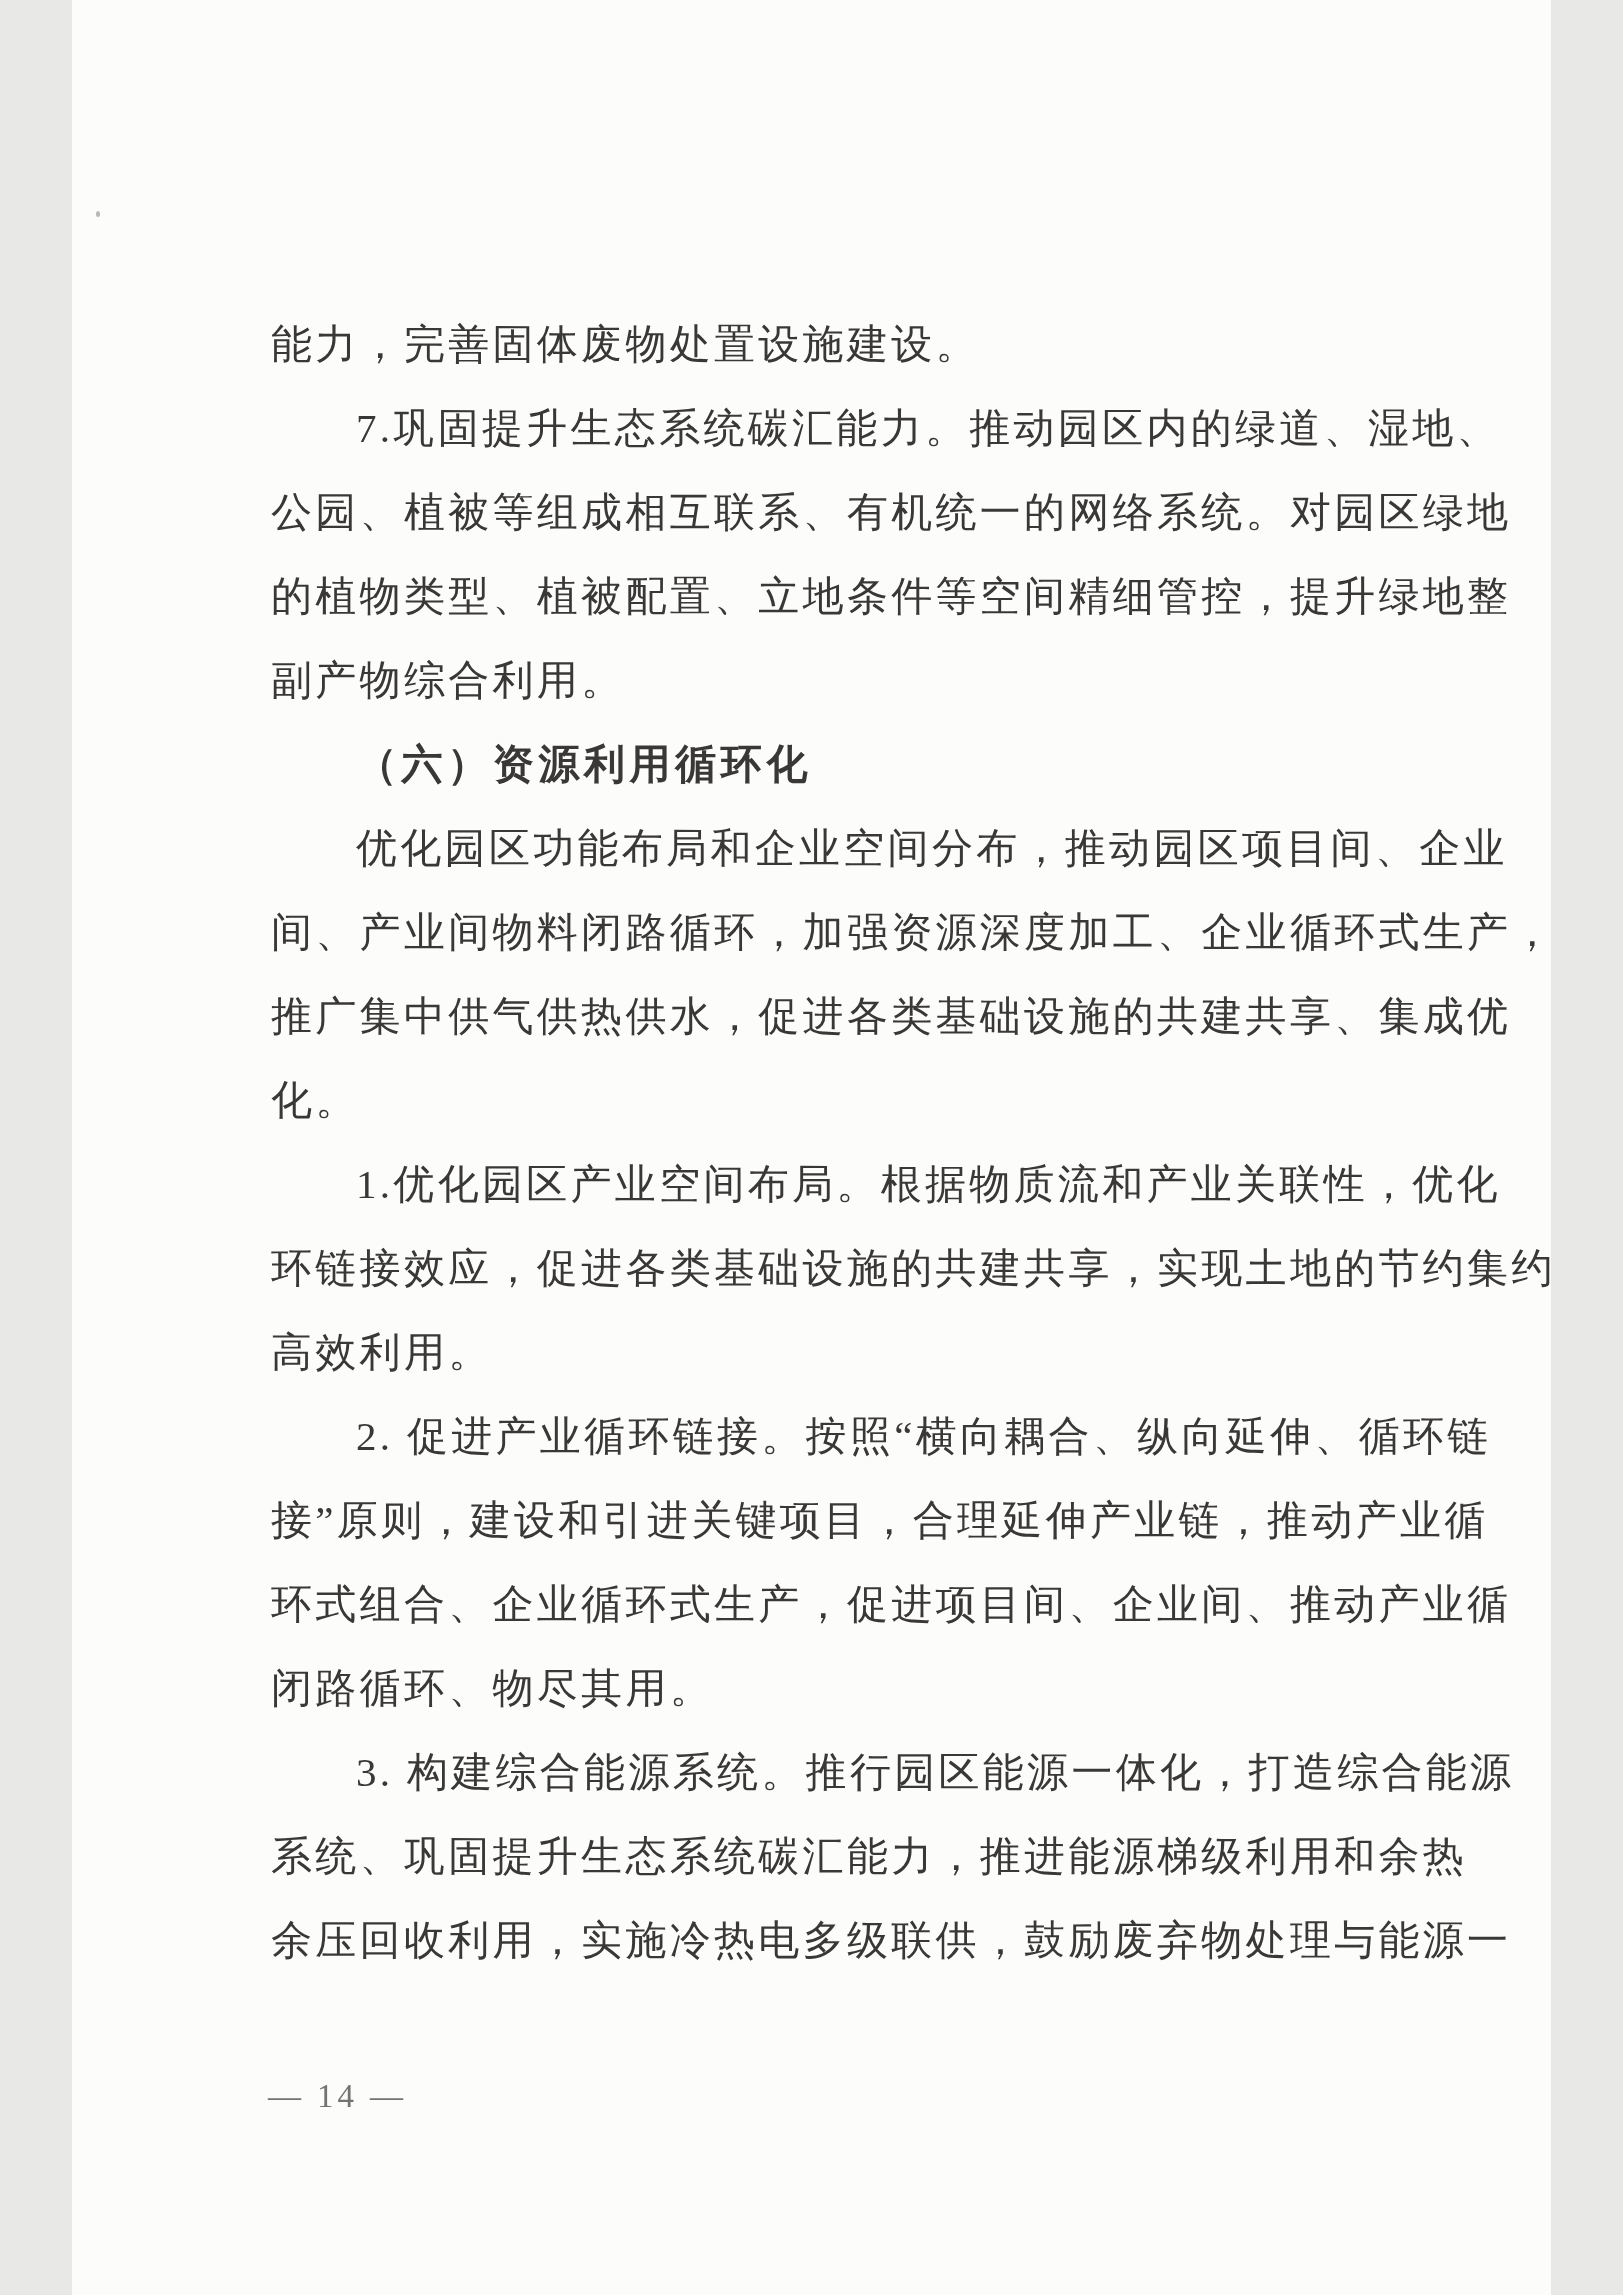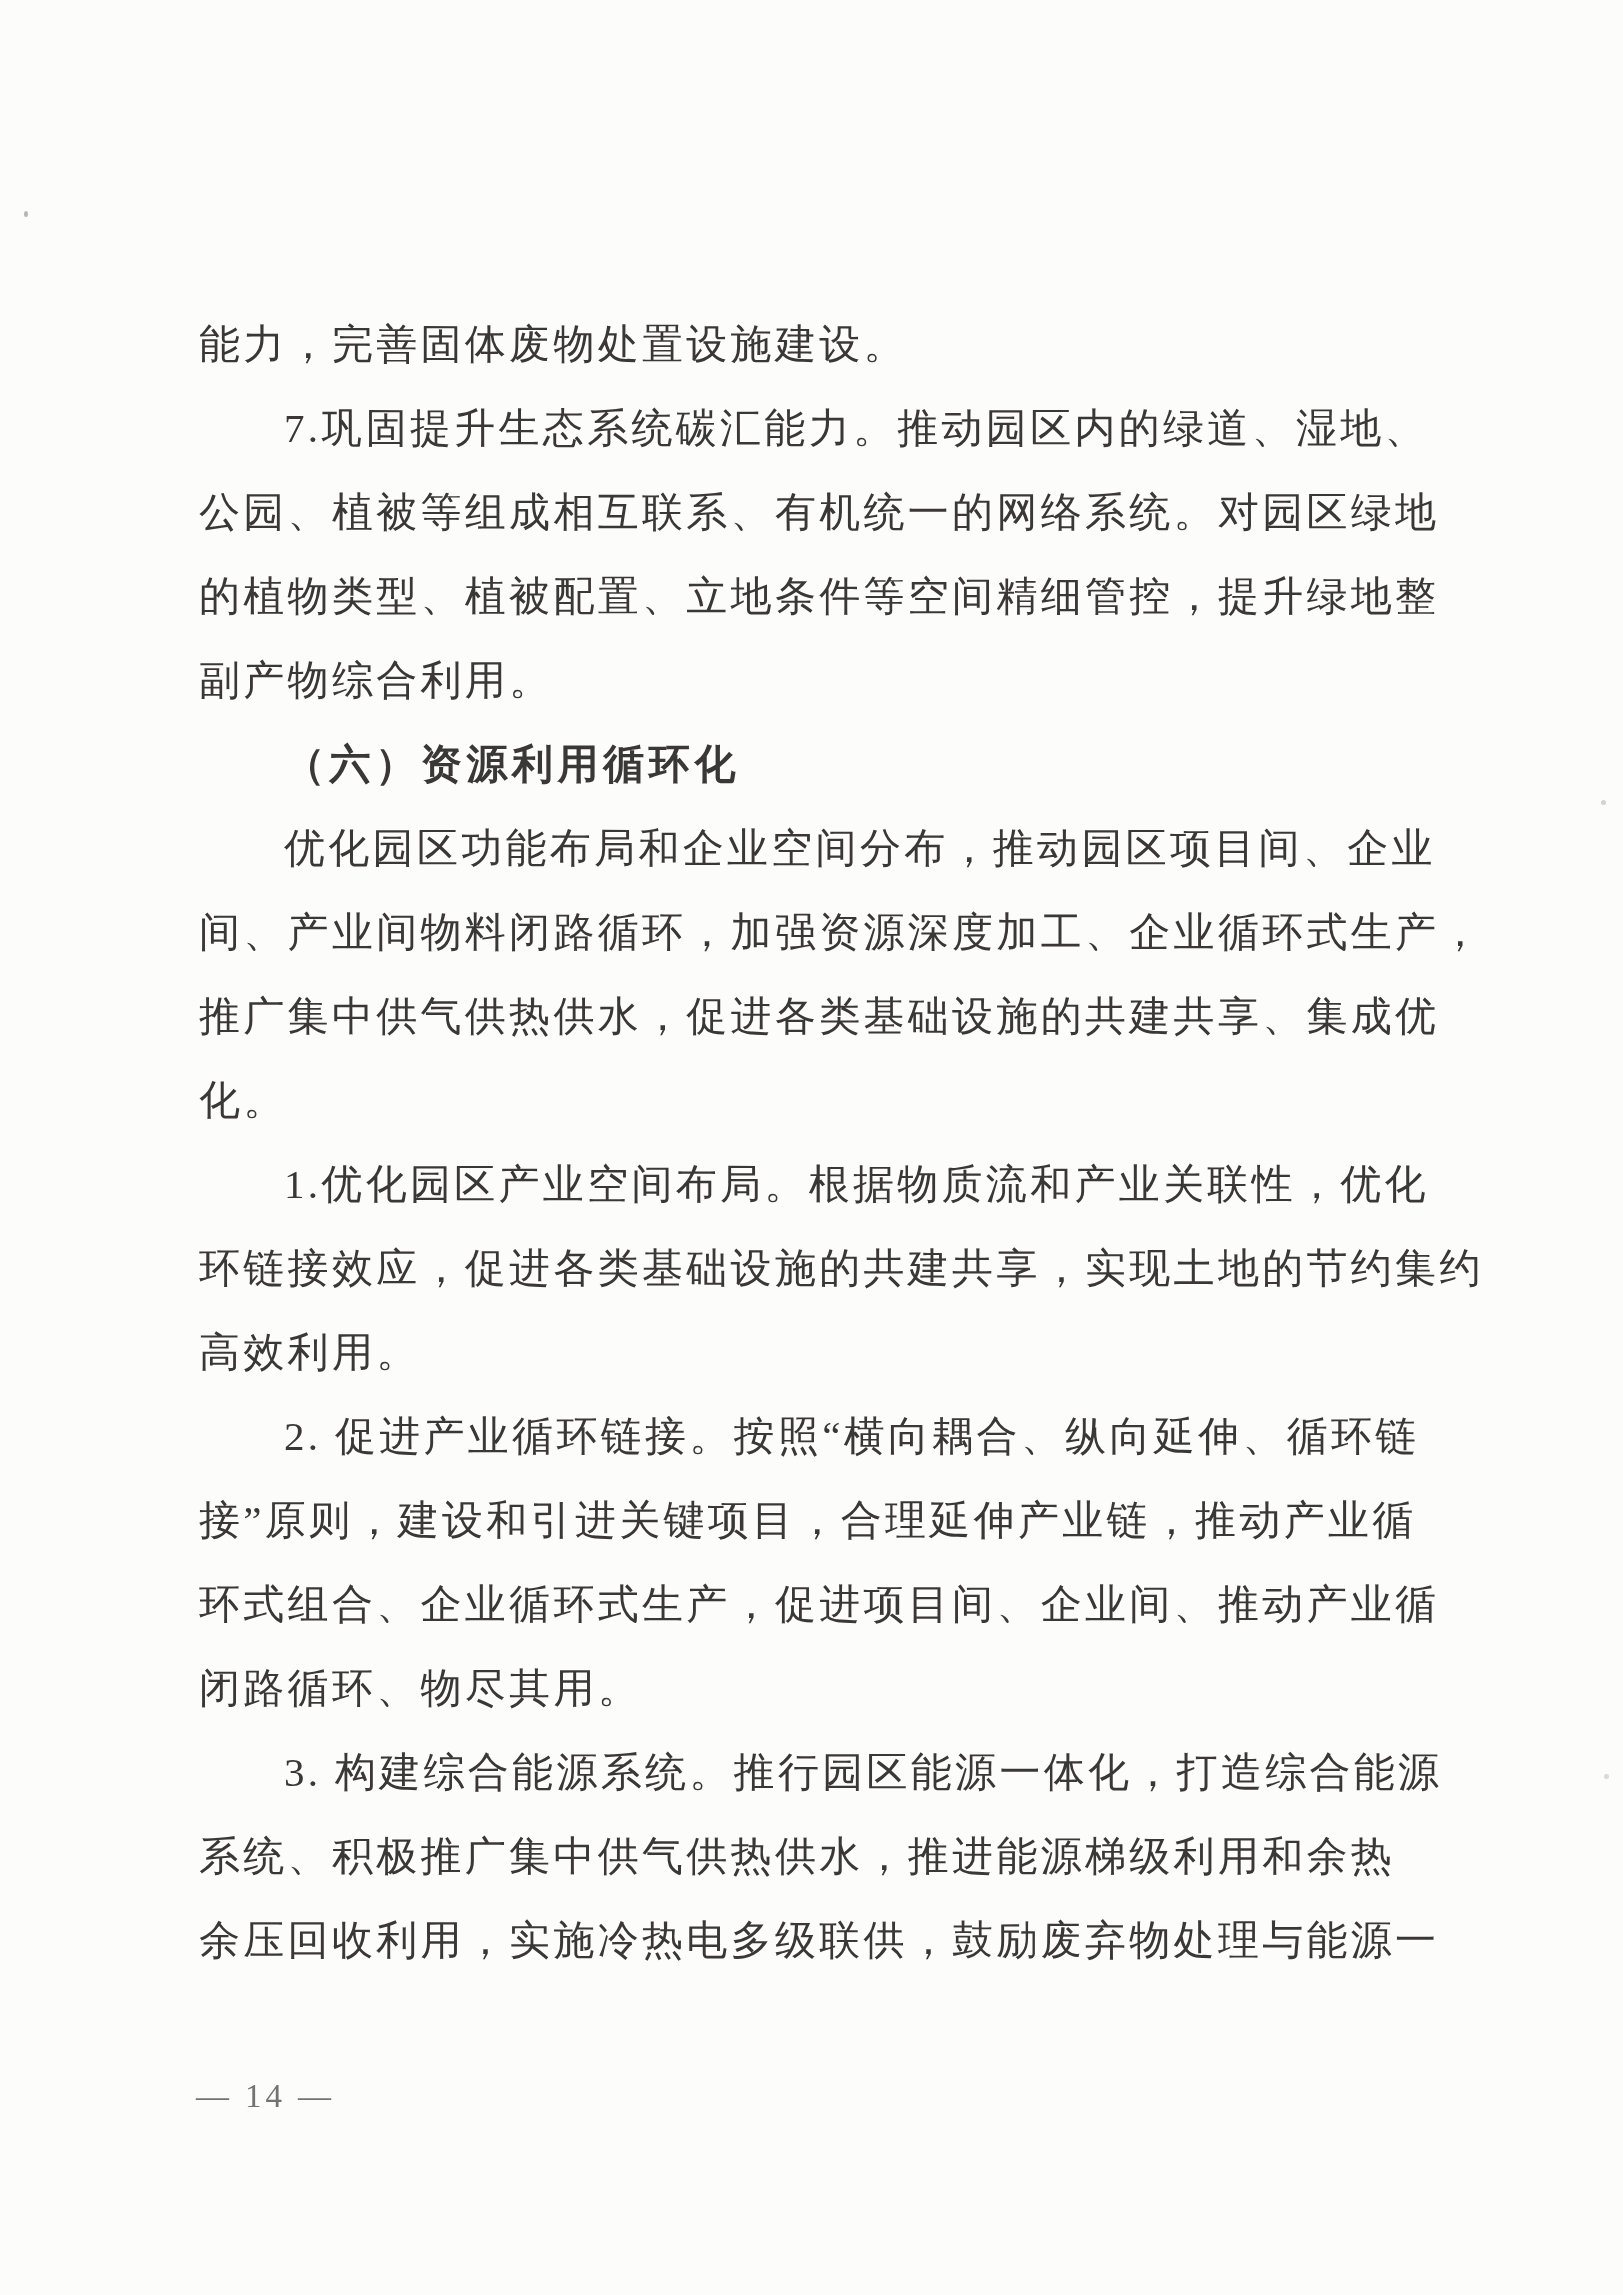--- a/index.html
+++ b/index.html
@@ -2,21 +2,21 @@
 <html lang="zh" style="font-size:10.5px"><head>
 <meta charset="utf-8">
 <style>
   html, body {
     margin: 0;
     padding: 0;
     background: #e8e8e6;
   }
   .page {
     position: relative;
-    width: 1623px;
+    width: 1479px;
     height: 2295px;
     margin: 0 auto;
     background: #fcfcfb;
     overflow: hidden;
     font-family: "Liberation Serif", "DejaVu Serif", serif;
     color: #3a3836;
   }
   .text-block {
     position: absolute;
     left: 199px;
@@ -75,19 +75,19 @@
     <div class="line">推广集中供气供热供水，促进各类基础设施的共建共享、集成优</div>
     <div class="line">化。</div>
     <div class="line indent">1.优化园区产业空间布局。根据物质流和产业关联性，优化</div>
     <div class="line">环链接效应，促进各类基础设施的共建共享，实现土地的节约集约</div>
     <div class="line">高效利用。</div>
     <div class="line indent">2. 促进产业循环链接。按照“横向耦合、纵向延伸、循环链</div>
     <div class="line">接”原则，建设和引进关键项目，合理延伸产业链，推动产业循</div>
     <div class="line">环式组合、企业循环式生产，促进项目间、企业间、推动产业循</div>
     <div class="line">闭路循环、物尽其用。</div>
     <div class="line indent">3. 构建综合能源系统。推行园区能源一体化，打造综合能源</div>
-    <div class="line">系统、积极推广集中供气供热供水，推进能源梯级利用和余热</div>
+    <div class="line">系统、巩固提升生态系统碳汇能力，推进能源梯级利用和余热</div>
     <div class="line">余压回收利用，实施冷热电多级联供，鼓励废弃物处理与能源一</div>
   </div>
 
   <div class="footer">— 14 —</div>
 </div>
 
 
 </body></html>

